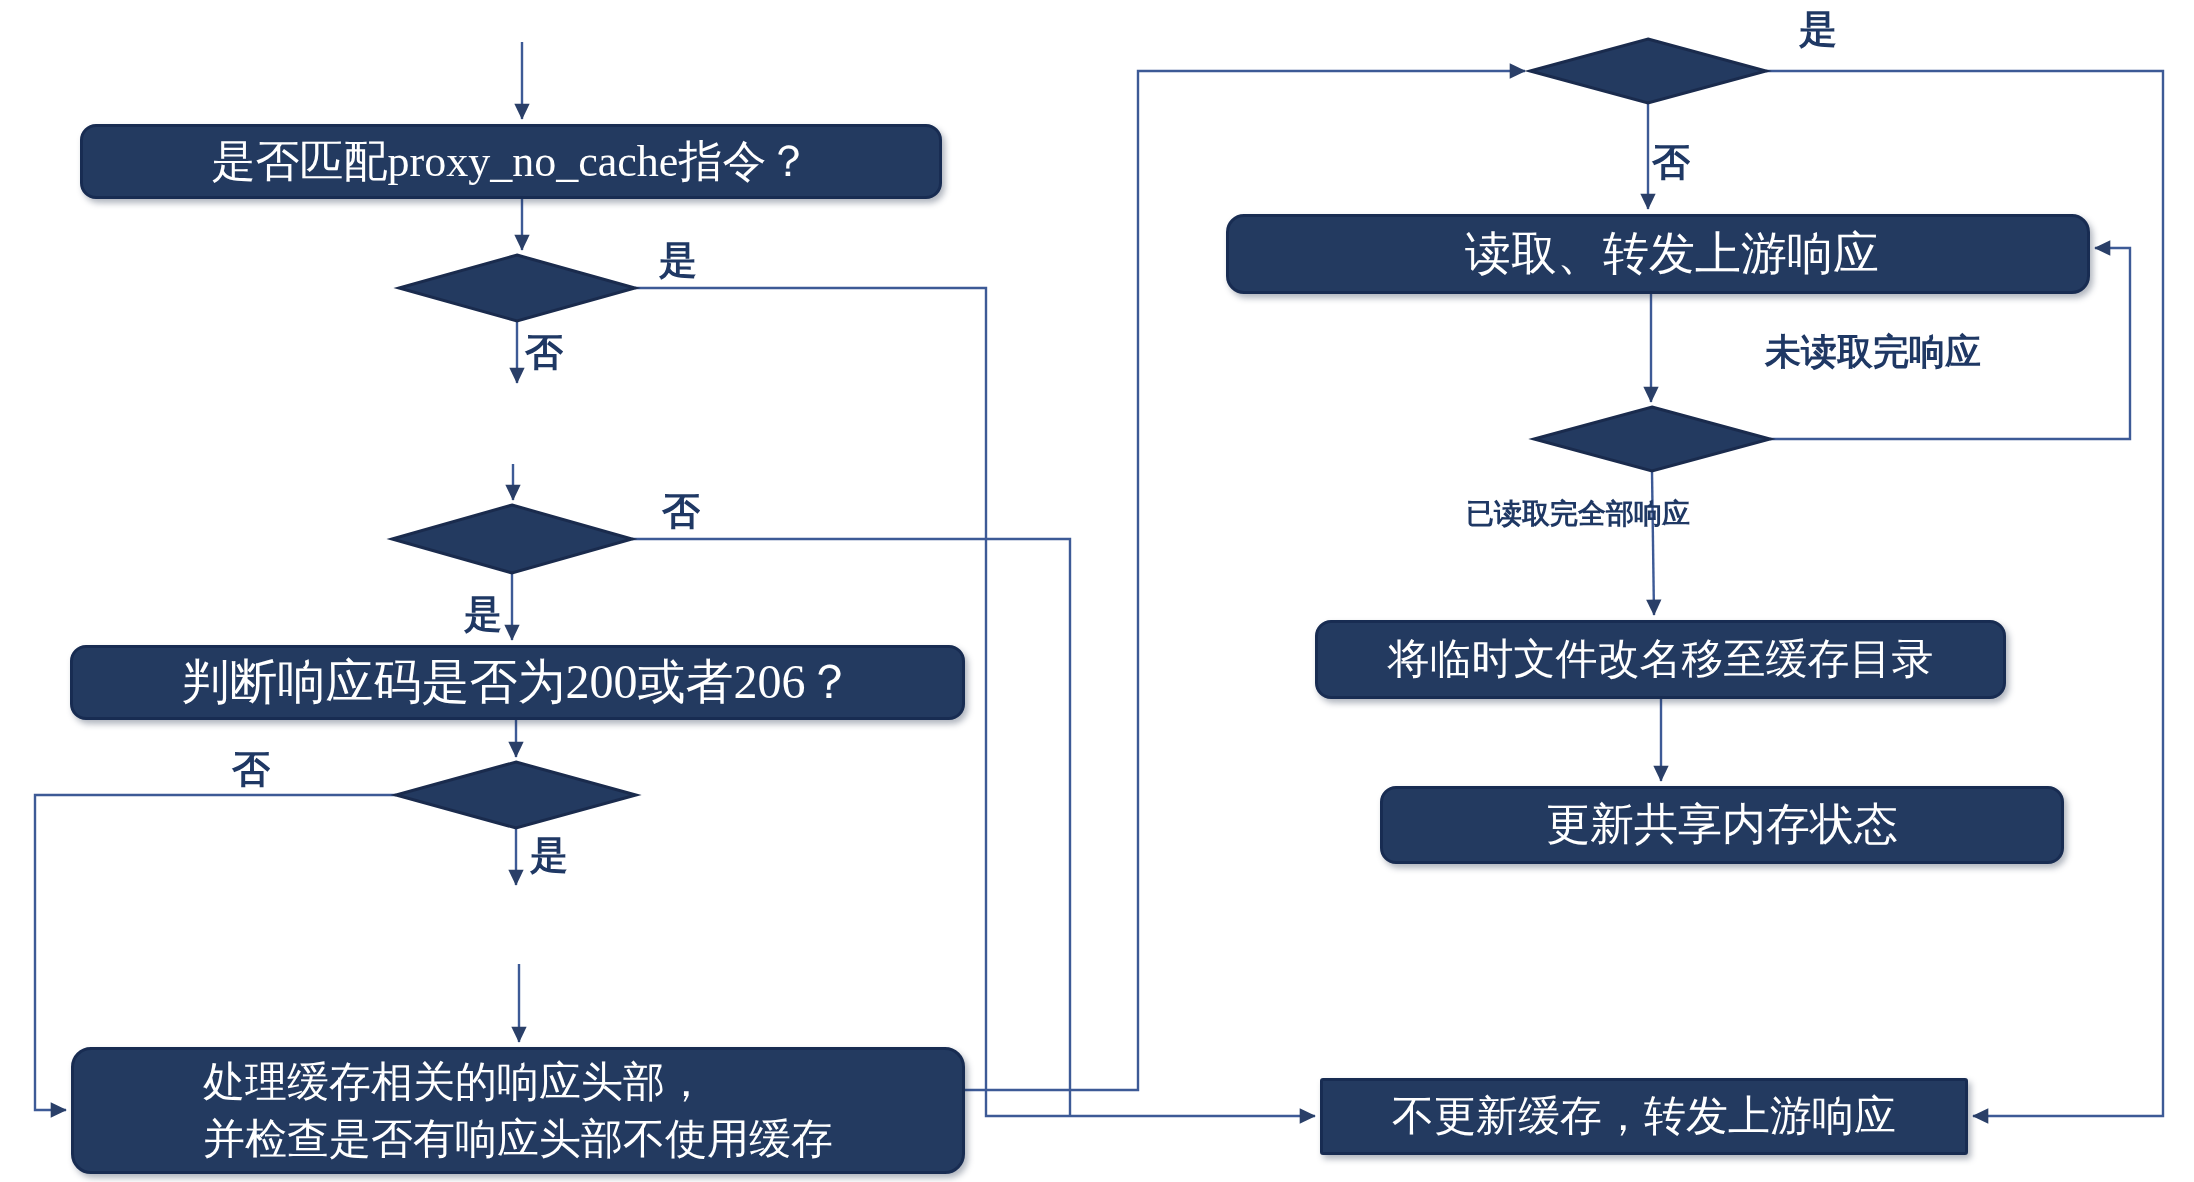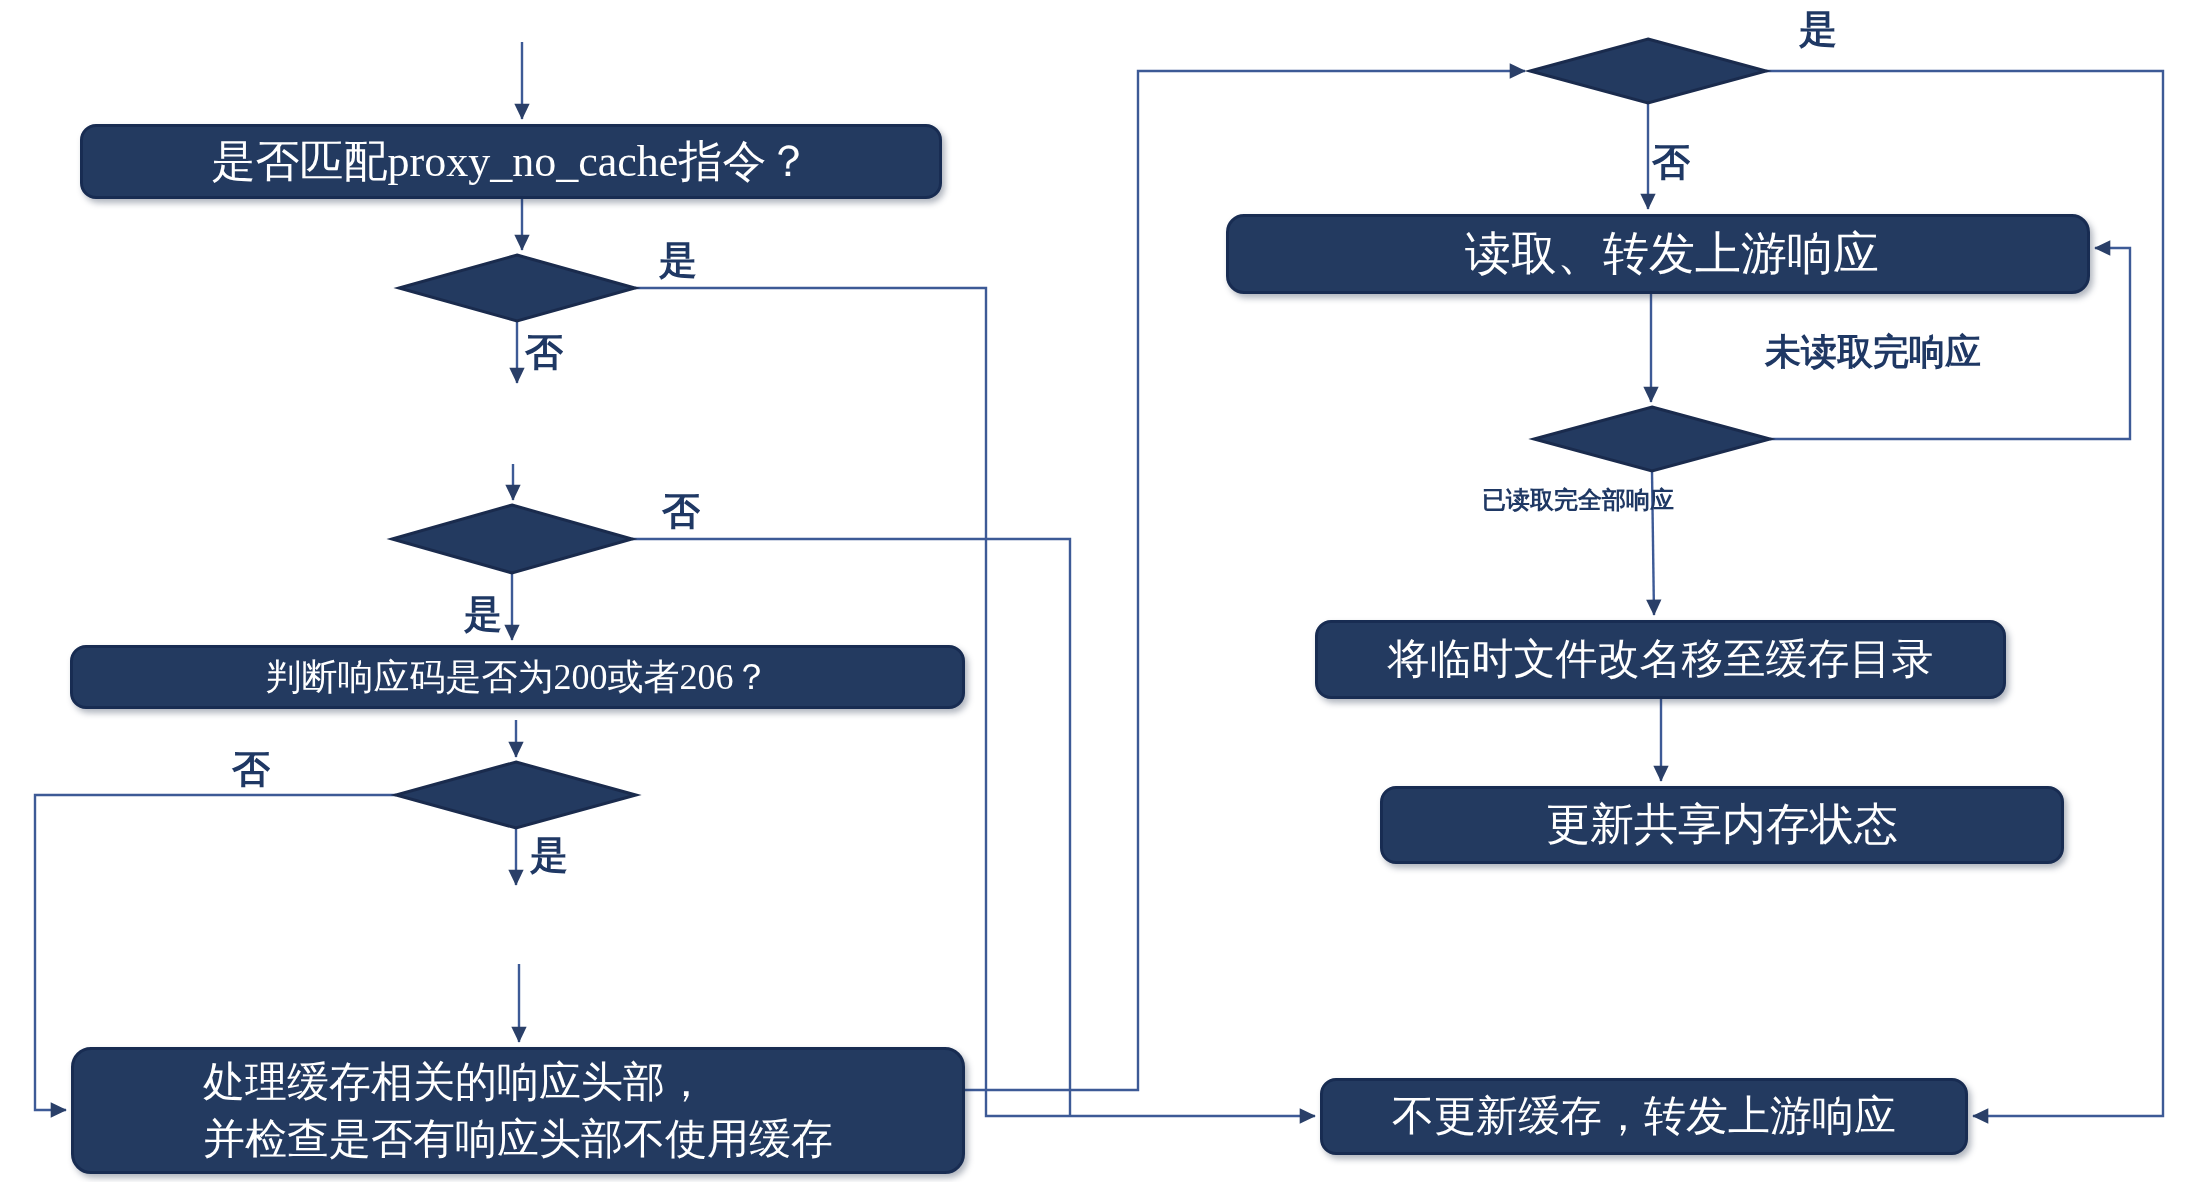--- a/index.html
+++ b/index.html
@@ -59,38 +59,38 @@
       <polygon class="diamond" points="512,505 632,539 512,573 392,539"></polygon>
       <polygon class="diamond" points="516,762 636,795 516,828 396,795"></polygon>
       <polygon class="diamond" points="1648,39 1766,71 1648,103 1530,71"></polygon>
       <polygon class="diamond" points="1652,407 1770,439 1652,471 1534,439"></polygon>
     </g>
   </svg>
 
   <div class="node" style="left:80px;top:124px;width:862px;height:75px;font-size:44px;">是否匹配proxy_no_cache指令？</div>
 
 
-  <div class="node" style="left:70px;top:645px;width:895px;height:64px;font-size:36px;">判断响应码是否为200或者206？</div>
+  <div class="node" style="left:70px;top:645px;width:895px;height:75px;font-size:48px;">判断响应码是否为200或者206？</div>
 
 
   <div class="node" style="left:71px;top:1047px;width:894px;height:127px;font-size:42px;border-radius:20px;">处理缓存相关的响应头部，
 并检查是否有响应头部不使用缓存</div>
 
   <div class="node" style="left:1226px;top:214px;width:864px;height:80px;font-size:46px;border-radius:18px;padding-left:28px;">读取、转发上游响应</div>
 
   <div class="node" style="left:1315px;top:620px;width:691px;height:79px;font-size:42px;">将临时文件改名移至缓存目录</div>
 
   <div class="node" style="left:1380px;top:786px;width:684px;height:78px;font-size:44px;">更新共享内存状态</div>
 
-  <div class="node" style="left:1320px;top:1078px;width:648px;height:77px;font-size:42px;border-radius:16px;">不更新缓存，转发上游响应</div>
+  <div class="node" style="left:1320px;top:1078px;width:648px;height:77px;font-size:42px;border-radius:3px;">不更新缓存，转发上游响应</div>
 
   <div class="edge-label" style="left:678px;top:260px;font-size:38px;">是</div>
   <div class="edge-label" style="left:544px;top:352px;font-size:38px;">否</div>
   <div class="edge-label" style="left:681px;top:511px;font-size:38px;">否</div>
   <div class="edge-label" style="left:483px;top:614px;font-size:38px;">是</div>
   <div class="edge-label" style="left:251px;top:769px;font-size:38px;">否</div>
   <div class="edge-label" style="left:549px;top:855px;font-size:38px;">是</div>
   <div class="edge-label" style="left:1818px;top:29px;font-size:38px;">是</div>
   <div class="edge-label" style="left:1671px;top:162px;font-size:38px;">否</div>
   <div class="edge-label" style="left:1873px;top:352px;font-size:36px;">未读取完响应</div>
-  <div class="edge-label" style="left:1578px;top:500px;font-size:24px;">已读取完全部响应</div>
+  <div class="edge-label" style="left:1578px;top:514px;font-size:28px;">已读取完全部响应</div>
 
 </div>
 
 </body></html>

